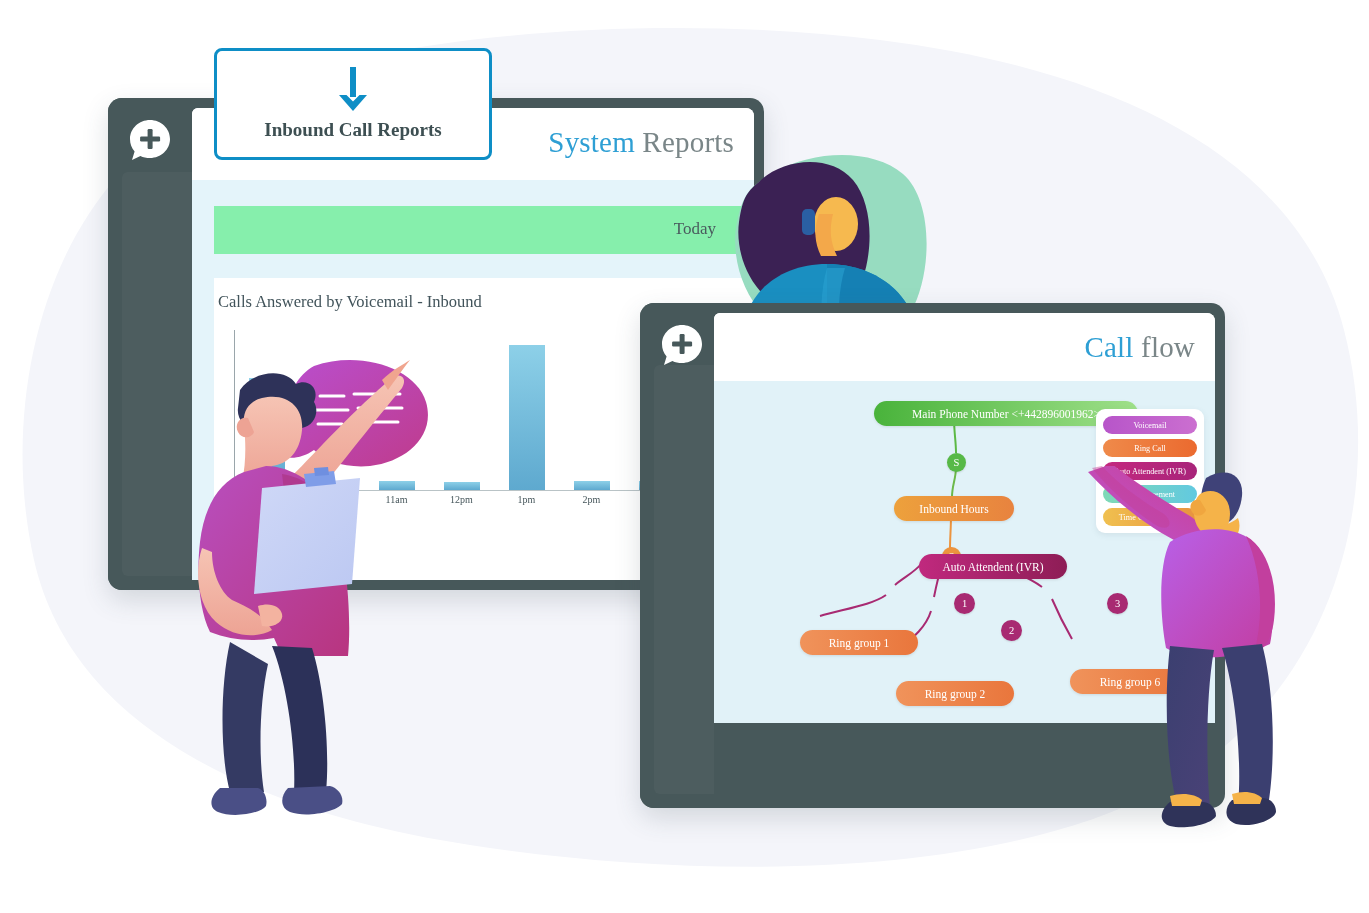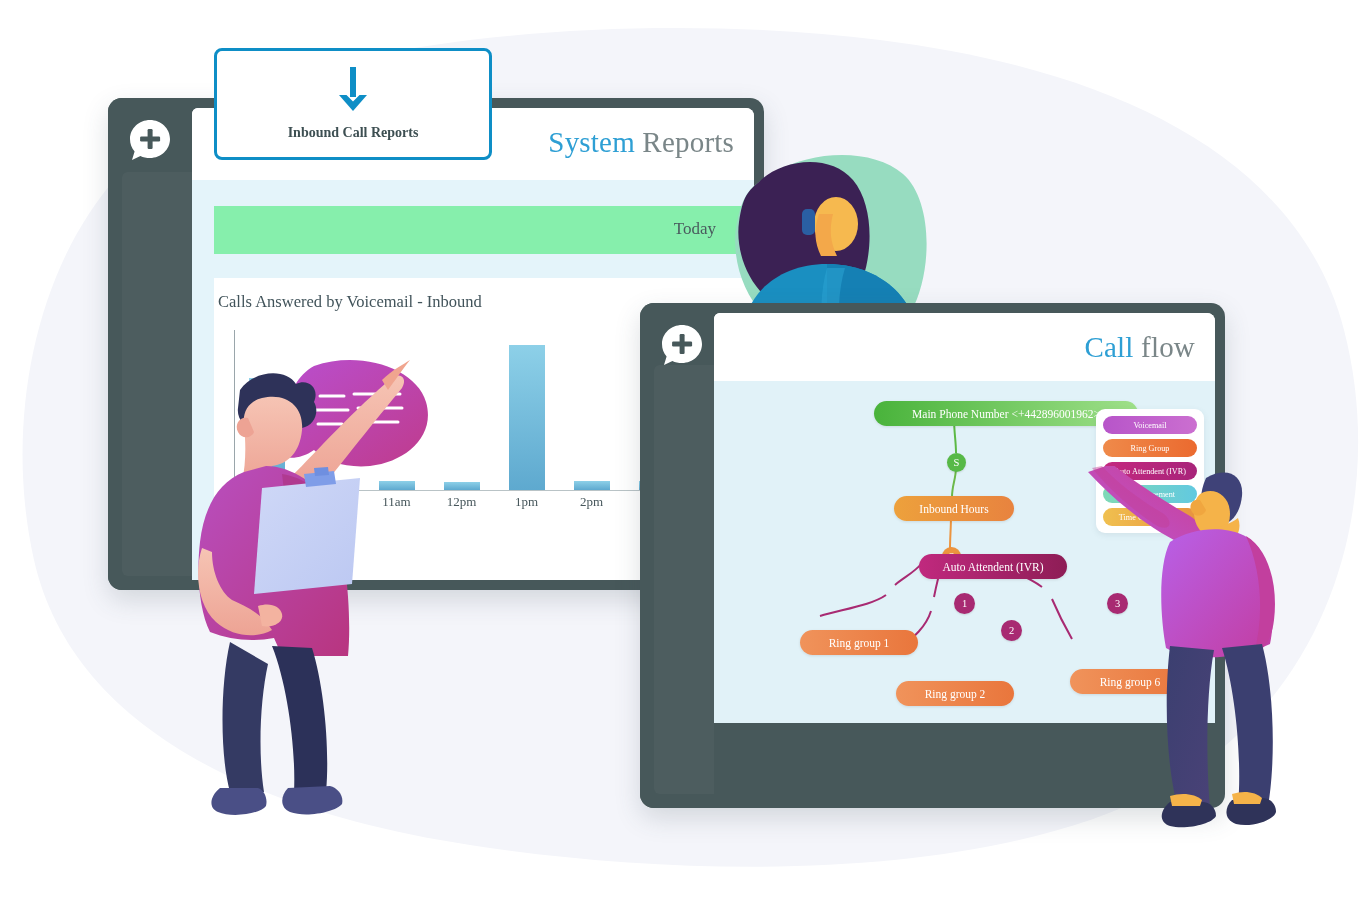--- a/index.html
+++ b/index.html
@@ -93,34 +93,34 @@
   .bar-slot { flex: 1 1 0; display: flex; justify-content: center; align-items: flex-end; }
   .bar {
     width: 36px;
     background: linear-gradient(180deg,#8dd0e8 0%, #5ea9cf 100%);
   }
   .xlabels {
     position: absolute; left: 0; top: 164px; width: 100%;
     display: flex;
   }
   .xlabel {
-    flex: 1 1 0; text-align: center; font-size: 13px; color: #46565b;
+    flex: 1 1 0; text-align: center; font-size: 10px; color: #46565b;
     white-space: nowrap;
   }
 
   
   #callout {
     position: absolute; left: 214px; top: 48px; width: 278px; height: 112px;
     background: #ffffff; border: 3px solid #0e8ec6; border-radius: 8px;
     z-index: 6;
   }
   #callout-arrow { position: absolute; left: 50%; top: 16px; transform: translateX(-50%); }
   #callout-label {
     position: absolute; left: 0; right: 0; bottom: 16px; text-align: center;
-    font-size: 14px; color: #3d4f52; font-weight: 600;
+    font-size: 19px; color: #3d4f52; font-weight: 600;
   }
 
   
   #avatar-blob { position: absolute; left: 723px; top: 152px; width: 214px; height: 200px; z-index: 5; }
 
   
   #flow-window { left: 640px; top: 303px; width: 585px; height: 505px; z-index: 7; }
   #flow-sidebar {
     position: absolute; left: 0; top: 0; width: 74px; height: 100%;
     border-radius: 14px 0 0 14px; background: #47585a;
@@ -346,21 +346,21 @@
         </div>
         <div class="node" style="left:182px; top:300px; width:118px; height:25px; background:linear-gradient(90deg,#f0935b,#e9763c);">
           <span>Ring group 2</span>
         </div>
         <div class="node" style="left:356px; top:288px; width:120px; height:25px; background:linear-gradient(90deg,#f0935b,#e9763c);">
           <span>Ring group 6</span>
         </div>
 
         <div id="flow-legend">
             <div class="legend-pill" style="background: linear-gradient(90deg, rgb(183, 85, 201), rgb(203, 111, 208));">Voicemail</div>
-            <div class="legend-pill" style="background: linear-gradient(90deg, rgb(239, 138, 74), rgb(235, 106, 47));">Ring Group</div>
+            <div class="legend-pill" style="background: linear-gradient(90deg, rgb(239, 138, 74), rgb(235, 106, 47));">Ring Call</div>
             <div class="legend-pill" style="background: linear-gradient(90deg, rgb(196, 41, 127), rgb(168, 36, 122));">Auto Attendent (IVR)</div>
             <div class="legend-pill" style="background: linear-gradient(90deg, rgb(127, 217, 182), rgb(98, 201, 224));">Announcement</div>
             <div class="legend-pill" style="background: linear-gradient(90deg, rgb(240, 192, 79), rgb(232, 146, 63));">Time Conditioning</div>
           </div>
 
       </div>
     </div>
   </div>
 
   <svg id="man-left" viewBox="0 0 252 460">

